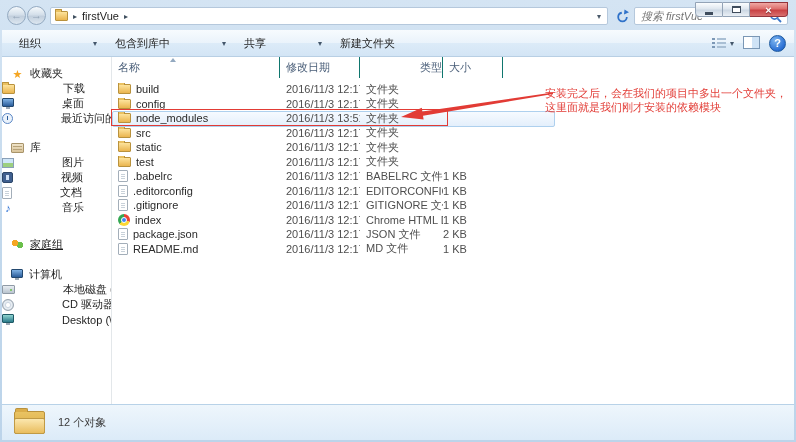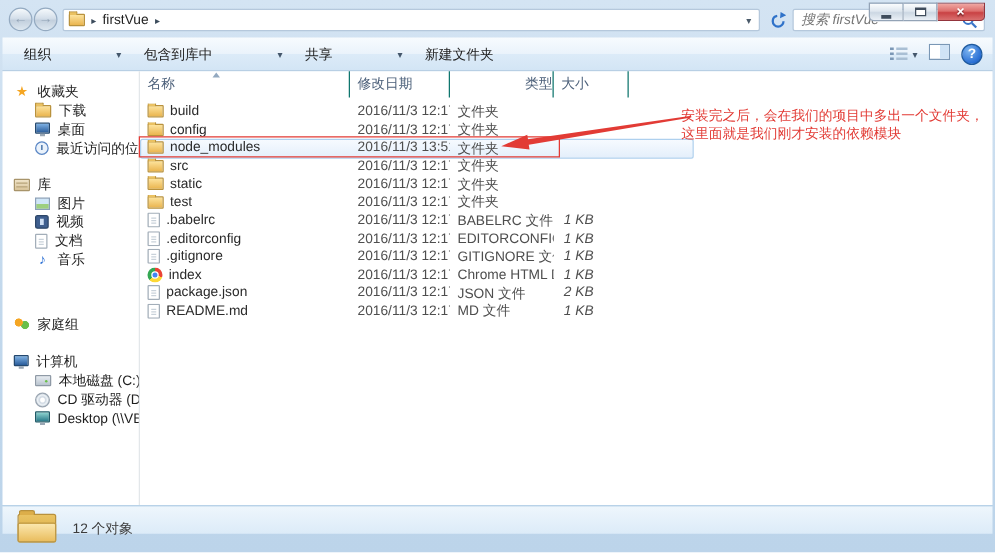--- a/index.html
+++ b/index.html
@@ -51,23 +51,23 @@
   .viewbtn .dd { font-size:8px; color:#44576b; }
   .helpbtn { width:17px; height:17px; border-radius:50%;
              background:radial-gradient(circle at 35% 30%,#7db5ef,#2a6fd4 70%,#1e55a4);
              border:1px solid #1e5a9e; color:#fff; font-weight:bold; font-size:11px;
              display:flex; align-items:center; justify-content:center; }
 
   
   .main { position:relative; margin:0 2px; height:347px; background:#fff; display:flex; }
   .sidebar { width:110px; border-right:1px solid #e3e7ea; padding-top:9px; overflow:hidden; }
   .sgroup .ghead { display:flex; align-items:center; height:15px; padding-left:9px; color:#1e1e1e; }
-  .sgroup .gitem { display:flex; align-items:center; height:15px; padding-left:26px; color:#1e1e1e; white-space:nowrap; }
+  .sgroup .gitem { display:flex; align-items:center; height:15px; color:#1e1e1e; white-space:nowrap;gap:42px; }
   .sgroup + .sgroup { margin-top:14px; }
-  .sgroup.homegroup { margin-top:37px; }
+  .sgroup.homegroup { margin-top:22px;text-decoration:underline; }
   .sgroup.computer { margin-top:15px; }
   .sgroup.network { margin-top:18px; }
   .ghead .ico, .gitem .ico { margin-right:6px; }
 
   
   .filelist { flex:1; position:relative; }
   .headers { display:flex; height:21px; align-items:center; color:#4c607a; }
   .hcell { height:21px; line-height:21px; padding-left:6px; border-right:1px solid #0f766e; position:relative; }
   .h-name { width:168px; }
   .h-date { width:80px; }
@@ -75,28 +75,28 @@
   .h-size { width:60px; }
   .sortmark { position:absolute; left:58px; top:1px; width:0; height:0;
               border-left:3px solid transparent; border-right:3px solid transparent;
               border-bottom:4px solid #93a9c0; }
   .rows { margin-top:4px; }
   .row { display:flex; height:14.5px; align-items:center; position:relative; }
   .cell { white-space:nowrap; overflow:hidden; }
   .c-name { width:168px; padding-left:6px; display:flex; align-items:center; gap:5px; color:#2a2a2a; }
   .c-date { width:80px; padding-left:6px; color:#4e4e4e; }
   .c-type { width:83px; padding-left:6px; color:#4e4e4e; }
-  .c-size { width:60px; padding-right:20px; text-align:center; color:#4e4e4e;font-style:italic; }
+  .c-size { width:60px; padding-right:20px; text-align:left; color:#4e4e4e; }
   .row.selected::before { content:""; position:absolute; left:0; top:0; width:441px; height:14px;
               border:1px solid #aed0ee; border-radius:2px;
               background:linear-gradient(#f6faff,#e4effb); }
   .row > * { position:relative; }
 
   
-  .statusbar { position:relative; margin:0 2px; height:23px; border-top:1px solid #b8d2e8;
+  .statusbar { position:relative; margin:0 2px; height:36px; border-top:1px solid #b8d2e8;
                background:linear-gradient(#eef6fc,#dcebf8); }
   .bigfolder { position:absolute; left:12px; top:6px; width:31px; height:23px;
                background:linear-gradient(#e9c363,#d9a83f); border:1px solid #b8913d; border-radius:2px; }
   .bigfolder::before { content:""; position:absolute; top:-4px; left:0; width:11px; height:3px;
                background:#dcae4a; border:1px solid #b8913d; border-bottom:none; border-radius:2px 2px 0 0; }
   .bigfolder::after { content:""; position:absolute; left:-1px; right:-1px; top:6px; bottom:-1px;
                background:linear-gradient(#fbe7ae,#e9bd5e); border:1px solid #c09a45; border-radius:2px; }
   .statustext { position:absolute; left:56px; top:10px; color:#3c3c3c; }
 
   

